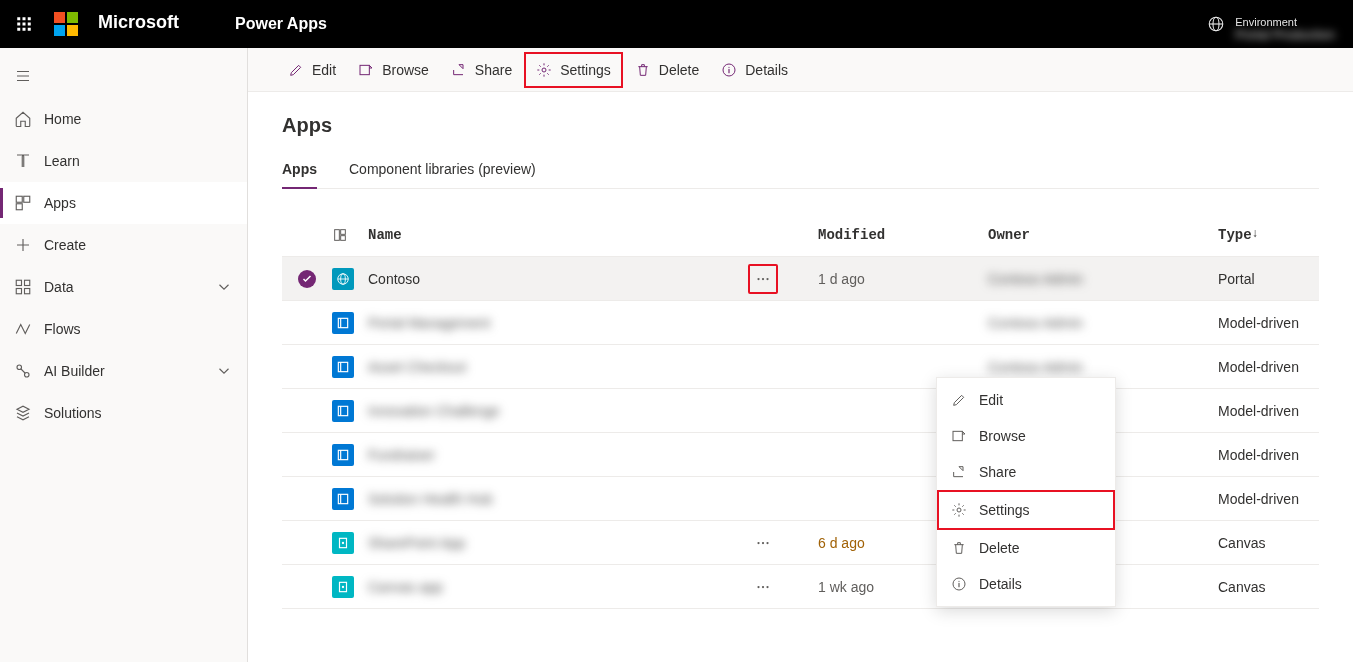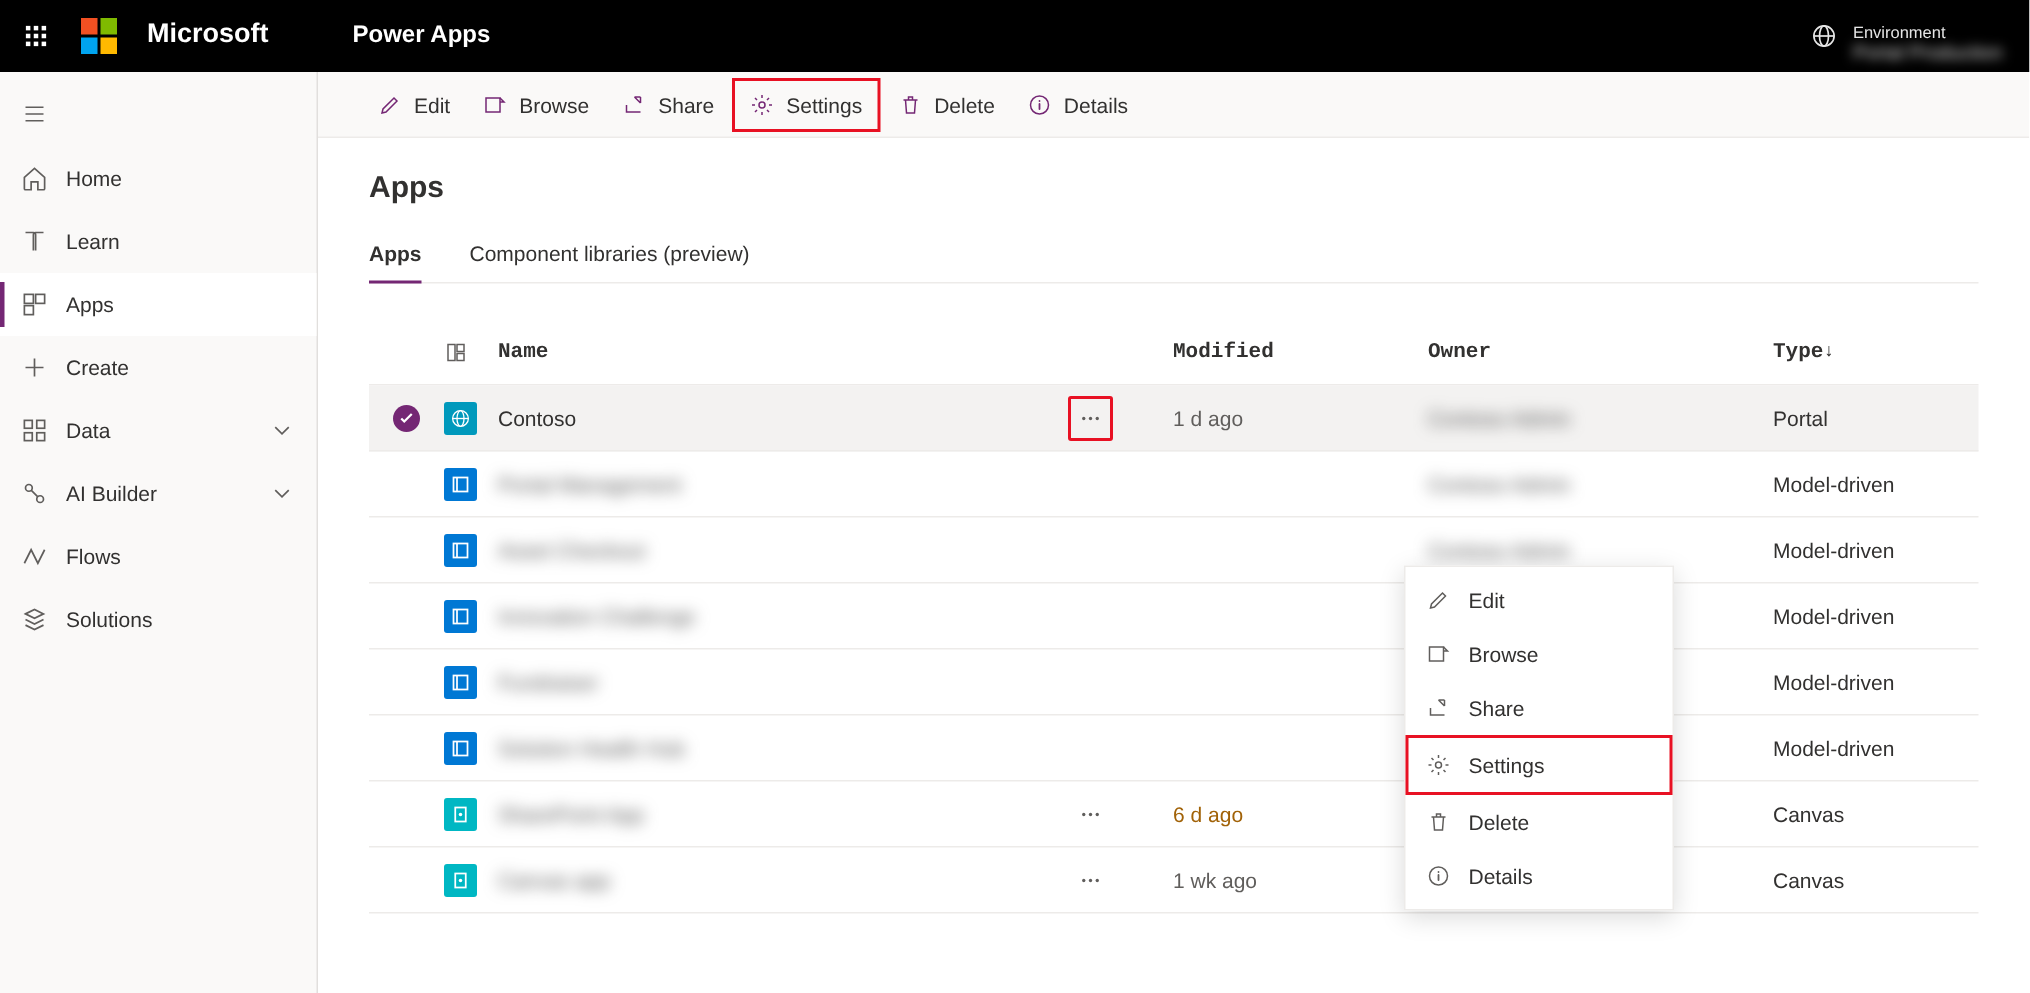--- a/index.html
+++ b/index.html
@@ -16,21 +16,21 @@
   .msft-text { font-size:18px; font-weight:600; }
   .product { font-size:16px; font-weight:600; margin-left:56px;}
   .topbar-spacer { flex:1; }
   .env { display:flex; align-items:center; gap:10px; margin-right:10px;}
   .env-icon { opacity:.9; }
   .env-block { line-height:1.1;margin-top:11px; }
   .env-label { font-size:11px; color:#e6e6e6; }
   .env-value { font-size:13px; filter:blur(4px); color:#ddd; white-space:nowrap;}
   
   .shell { display:flex; height:calc(662px - 48px); }
-  .sidebar { width:212px; border-right:1px solid #e1dfdd; background:#faf9f8; display:flex; flex-direction:column; padding-top:6px;}
+  .sidebar { width:248px; border-right:1px solid #e1dfdd; background:#faf9f8; display:flex; flex-direction:column; padding-top:6px;}
   .hamburger { height:44px; display:flex; align-items:center; padding-left:14px; cursor:pointer;}
   .nav-item { height:42px; display:flex; align-items:center; padding:0 14px; gap:12px; cursor:pointer; color:#323130;}
   .nav-item.active { background:#fff; position:relative;}
   .nav-item.active::before{ content:""; position:absolute; left:0; top:6px; bottom:6px; width:3px; background:#742774;}
   .nav-icon { width:18px; height:18px; flex:none; color:#605e5c;}
   .nav-chevron { margin-left:auto; color:#605e5c;}
   .main { flex:1; display:flex; flex-direction:column; overflow:hidden;}
   
   .cmdbar { height:44px; background:#faf9f8; border-bottom:1px solid #edebe9; display:flex; align-items:center; gap:2px; padding-left:30px;}
   .cmd { display:inline-flex; align-items:center; gap:8px; height:32px; padding:0 10px; cursor:pointer; color:#323130;}
@@ -236,32 +236,32 @@
           <svg class="nav-icon">
             <use href="#i-grid"></use>
           </svg>
           <span>Data</span>
           <svg class="nav-icon nav-chevron" width="14" height="14">
             <use href="#i-chevron"></use>
           </svg>
         </div>
         <div class="nav-item">
           <svg class="nav-icon">
+            <use href="#i-flow"></use>
+          </svg>
+          <span>Flows</span>
+        </div>
+        <div class="nav-item">
+          <svg class="nav-icon">
             <use href="#i-ai"></use>
           </svg>
           <span>AI Builder</span>
           <svg class="nav-icon nav-chevron" width="14" height="14">
             <use href="#i-chevron"></use>
           </svg>
-        </div>
-        <div class="nav-item">
-          <svg class="nav-icon">
-            <use href="#i-flow"></use>
-          </svg>
-          <span>Flows</span>
         </div>
         <div class="nav-item">
           <svg class="nav-icon">
             <use href="#i-solutions"></use>
           </svg>
           <span>Solutions</span>
         </div>
       </div>
   </div>
 

